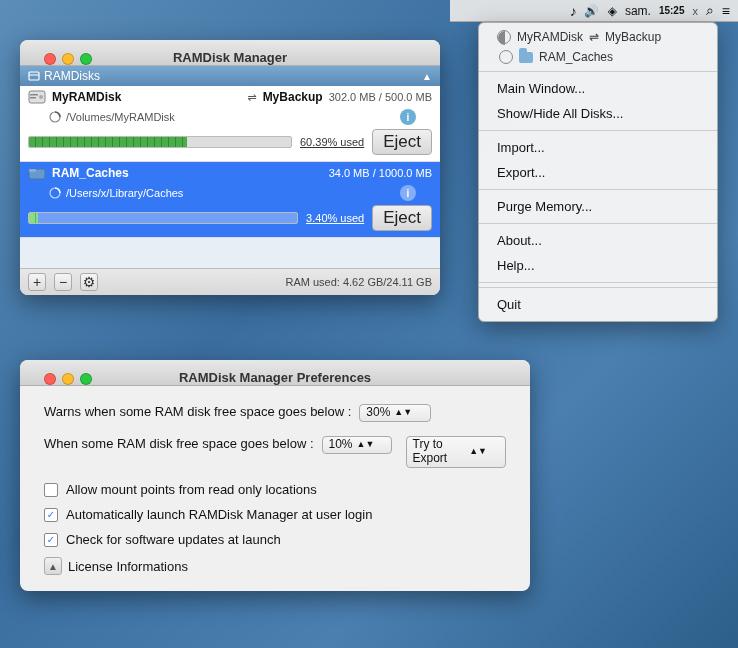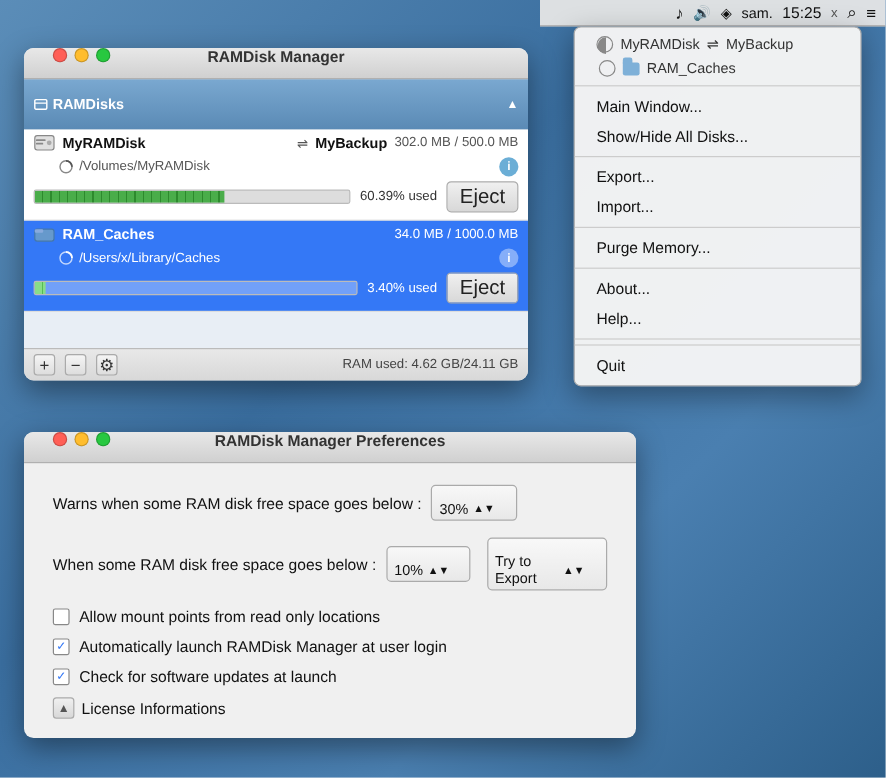--- a/index.html
+++ b/index.html
@@ -22,22 +22,22 @@
       display: flex;
       align-items: center;
       justify-content: flex-end;
       padding: 0 8px;
       gap: 8px;
       font-size: 12px;
       color: #111;
       border-bottom: 1px solid #aaa;
     }
     .menubar-time {
-      font-weight: 400;
-      font-size: 13px;
+      font-weight: 700;
+      font-size: 10px;
     }
 
     
     .dropdown-menu {
       position: absolute;
       top: 22px; right: 20px;
       width: 240px;
       background: rgba(245,245,245,0.97);
       border: 1px solid #aaa;
       border-radius: 6px;
@@ -110,21 +110,21 @@
       width: 420px;
       background: #f0f0f0;
       border-radius: 8px;
       box-shadow: 0 8px 24px rgba(0,0,0,0.4);
       overflow: hidden;
     }
     .window-titlebar {
       background: linear-gradient(180deg, #e8e8e8 0%, #d0d0d0 100%);
       height: 26px;
       display: flex;
-      align-items: flex-start;
+      align-items: flex-end;
       padding: 0 24px;
       border-bottom: 1px solid #b0b0b0;
       position: relative;
     }
     .window-title {
       position: absolute;
       left: 50%;
       transform: translateX(-50%);
       font-size: 13px;
       font-weight: 600;
@@ -141,23 +141,23 @@
       border: 1px solid rgba(0,0,0,0.2);
     }
     .tl-red { background: #ff5f57; }
     .tl-yellow { background: #ffbd2e; }
     .tl-green { background: #28c840; }
 
     
     .ramdisks-header {
       background: linear-gradient(180deg, #7aa8d0 0%, #5a8ab5 100%);
       color: white;
-      padding: 14px 8px;
+      padding: 3px 8px;
       font-size: 12px;
-      font-weight: 700;
+      font-weight: 400;
       display: flex;
       align-items: center;
       gap: 4px;
       justify-content: center;
     }
     .ramdisks-header-arrow {
       margin-left: auto;
       font-size: 10px;
     }
 
@@ -177,21 +177,21 @@
       color: #111;
       flex: 1;
     }
     .disk-size {
       font-size: 11px;
       color: #555;
     }
     .disk-path-row {
       display: flex;
       align-items: center;
-      padding: 1px 8px 2px 28px;
+      padding: 1px 24px 2px 28px;
       gap: 4px;
     }
     .disk-path {
       font-size: 11px;
       color: #555;
       flex: 1;
     }
     .info-btn {
       width: 16px; height: 16px;
       border-radius: 50%;
@@ -224,20 +224,21 @@
       background: repeating-linear-gradient(
         90deg,
         #4aad4a 0px, #4aad4a 6px,
         #2d8a2d 6px, #2d8a2d 7px
       );
     }
     .progress-text {
       font-size: 11px;
       color: #333;
       white-space: nowrap;
+      text-decoration: underline;
     }
     .eject-btn {
       background: linear-gradient(180deg, #f0f0f0 0%, #d8d8d8 100%);
       border: 1px solid #aaa;
       border-radius: 4px;
       font-size: 17px;
       padding: 2px 10px;
       cursor: pointer;
       color: #222;
     }
@@ -294,34 +295,34 @@
       background: #f0f0f0;
       border-radius: 8px;
       box-shadow: 0 8px 24px rgba(0,0,0,0.4);
       overflow: hidden;
     }
     .prefs-content {
       padding: 18px 24px 16px;
     }
     .prefs-row {
       display: flex;
-      align-items: center;
+      align-items: flex-start;
       margin-bottom: 14px;
       gap: 8px;
     }
     .prefs-label {
       font-size: 13px;
       color: #111;
       flex-shrink: 0;
     }
     .prefs-select {
       background: linear-gradient(180deg, #f8f8f8 0%, #e8e8e8 100%);
       border: 1px solid #aaa;
       border-radius: 4px;
-      padding: 12px 18px 2px 6px;
+      padding: 0 18px 2px 6px;
       font-size: 12px;
       color: #111;
       cursor: pointer;
       position: relative;
       display: flex;
       align-items: center;
       gap: 4px;
       min-width: 70px;
     }
     .prefs-select-arrow {
@@ -402,24 +403,24 @@
   </div>
   <div class="menu-separator"></div>
   <div class="menu-item">
     <span>Main Window...</span>
   </div>
   <div class="menu-item">
     <span>Show/Hide All Disks...</span>
   </div>
   <div class="menu-separator"></div>
   <div class="menu-item">
+    <span>Import...</span>
+  </div>
+  <div class="menu-item">
     <span>Export...</span>
-  </div>
-  <div class="menu-item">
-    <span>Import...</span>
   </div>
   <div class="menu-separator"></div>
   <div class="menu-item">
     <span>Purge Memory...</span>
   </div>
   <div class="menu-separator"></div>
   <div class="menu-item">
     <span>About...</span>
   </div>
   <div class="menu-item">

